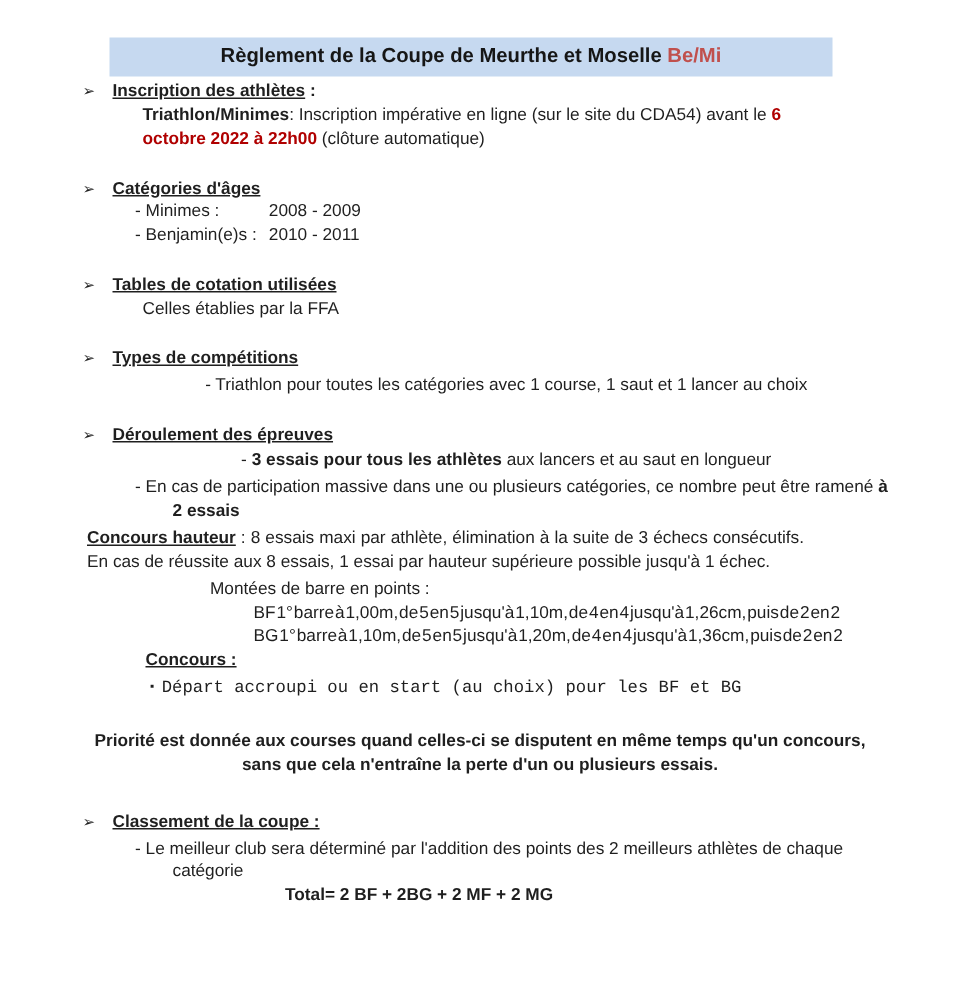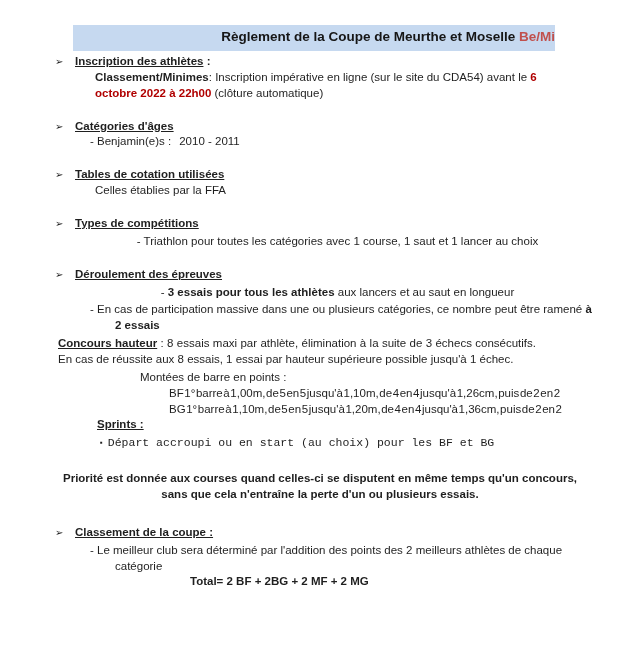--- a/index.html
+++ b/index.html
@@ -5,21 +5,21 @@
   html,body { margin:0; padding:0; background:#ffffff; }
   .page {
     position:relative; width:640px; height:664px; overflow:hidden;
     background:#ffffff; color:#1f1f1f;
     font-family:"Liberation Sans", sans-serif;
     font-size:11.5px; line-height:1.38;
   }
   .titlebar {
     position:absolute; left:73px; top:25px; width:482px;
     background:var(--title-bg,#c6d9f0);
-    text-align:right; font-weight:bold; font-size:13.5px;
+    text-align:center; font-weight:bold; font-size:13.5px;
     padding:3px 0 4px 0; color:#161616;
   }
   .badge { color:var(--badge-red,#c0504d); }
   .content { position:absolute; left:55px; top:54px; width:530px; }
   .sec-head { display:flex; align-items:baseline; font-weight:bold; }
   .arrow { width:20px; flex:0 0 20px; font-size:10px; font-weight:normal; color:#1f1f1f; }
   .u { text-decoration:underline; }
   .b { font-weight:bold; }
   .red { color:var(--deadline-red,#b00000); font-weight:bold; }
   .ind1 { margin-left:40px; }          
@@ -49,26 +49,30 @@
     <span class="badge">Be/Mi</span>
   </div>
 
   <div class="content">
 
     <div class="sec-head">
       <span class="arrow">➢</span>
       <span><span class="u">Inscription des athlètes</span><span> :</span></span>
     </div>
     <div class="ind1" style="width:465px;">
-      <span class="b">Classement/Minimes</span><span>: Inscription impérative en ligne (sur le site du CDA54) avant le </span><span class="red">6 octobre 2022 à 22h00</span><span> (clôture automatique)</span>
+      <span class="b">Triathlon/Minimes</span><span>: Inscription impérative en ligne (sur le site du CDA54) avant le </span><span class="red">6 octobre 2022 à 22h00</span><span> (clôture automatique)</span>
     </div>
 
     <div class="sec-head mt-sec">
       <span class="arrow">➢</span>
       <span class="u">Catégories d'âges</span>
+    </div>
+    <div class="cat-row">
+      <span class="cat-label">- Minimes :</span>
+      <span>2008 - 2009</span>
     </div>
     <div class="cat-row">
       <span class="cat-label">- Benjamin(e)s :</span>
       <span>2010 - 2011</span>
     </div>
 
     <div class="sec-head mt-sec">
       <span class="arrow">➢</span>
       <span class="u">Tables de cotation utilisées</span>
     </div>
@@ -89,21 +93,21 @@
     </div>
     <div class="hang mt-sm" style="width:478px;">
       <span>- En cas de participation massive dans une ou plusieurs catégories, ce nombre peut être ramené </span><span class="b">à 2 essais</span>
     </div>
     <div class="hauteur mt-sm">
       <span class="b u">Concours hauteur</span><span> : 8 essais maxi par athlète, élimination à la suite de 3 échecs consécutifs. En cas de réussite aux 8 essais, 1 essai par hauteur supérieure possible jusqu'à 1 échec.</span>
     </div>
     <div class="montees-title">Montées de barre en points :</div>
     <div class="barre tight">BF 1° barre à 1,00m, de 5 en 5 jusqu'à 1,10m, de 4 en 4 jusqu'à 1,26cm, puis de 2 en 2</div>
     <div class="barre tight">BG 1° barre à 1,10m, de 5 en 5 jusqu'à 1,20m, de 4 en 4 jusqu'à 1,36cm, puis de 2 en 2</div>
-    <div class="sprints-head u">Sprints :</div>
+    <div class="sprints-head u">Concours :</div>
     <div class="sprint-item mt-sm">
       <span class="sq">▪</span><span>Départ accroupi ou en start (au choix) pour les BF et BG</span>
     </div>
 
     <div class="priority">Priorité est donnée aux courses quand celles-ci se disputent en même temps qu'un concours, sans que cela n'entraîne la perte d'un ou plusieurs essais.</div>
 
     <div class="sec-head" style="margin-top:22px;">
       <span class="arrow">➢</span>
       <span class="u">Classement de la coupe :</span>
     </div>

